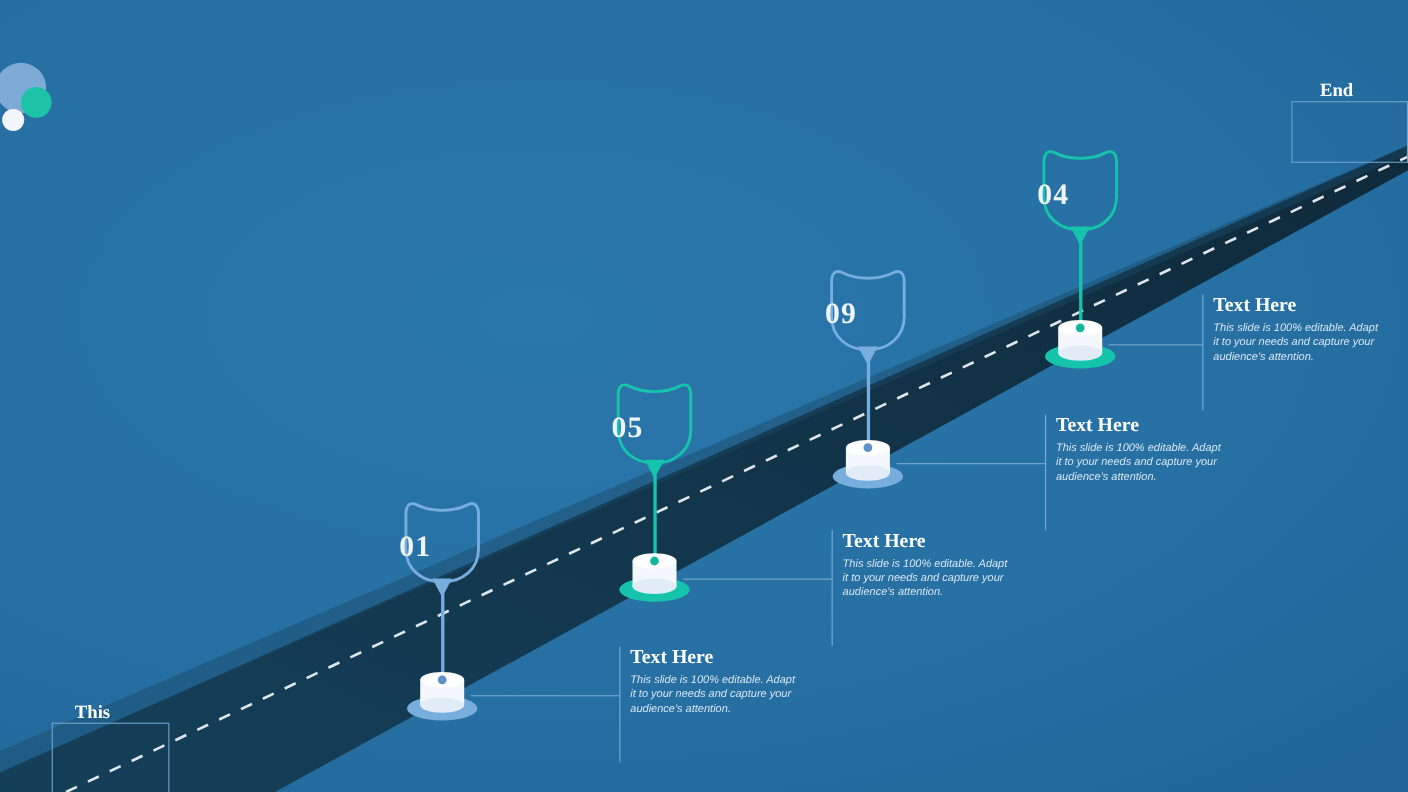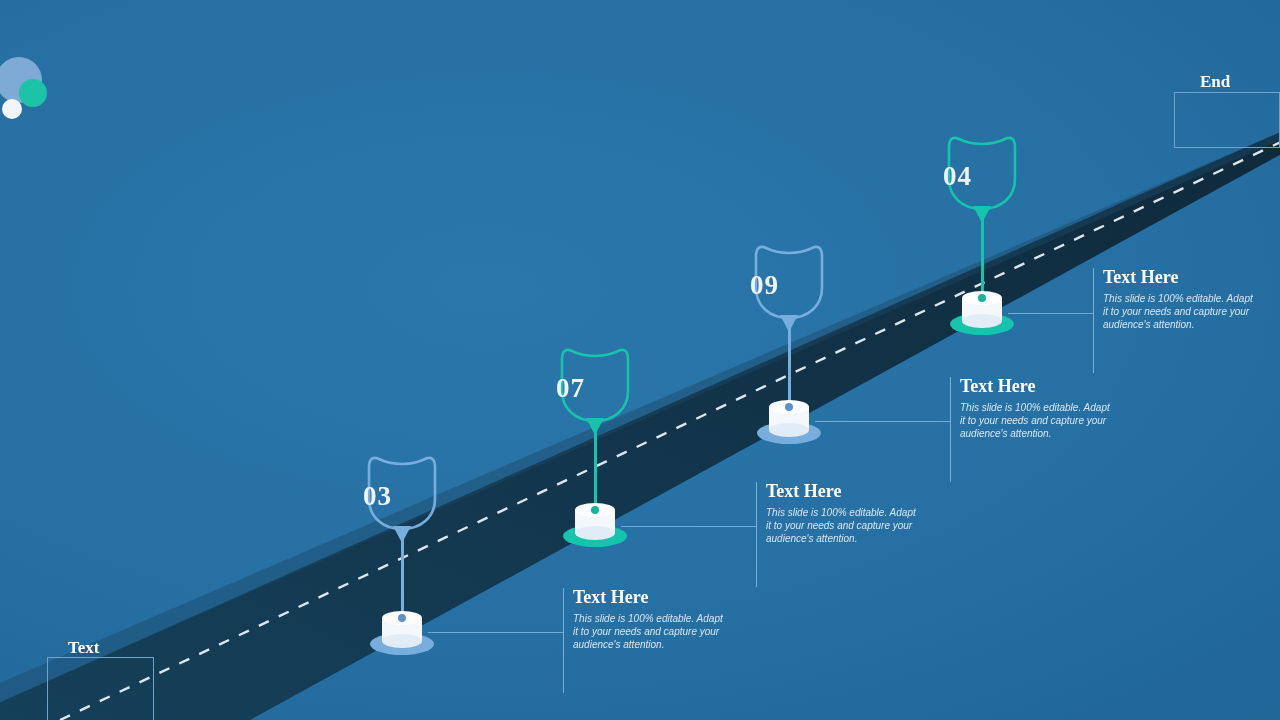--- a/index.html
+++ b/index.html
@@ -136,49 +136,49 @@
       <line x1="60" y1="720" x2="1285" y2="140" stroke="#f0f6fb" stroke-width="2.4" stroke-dasharray="11 11" opacity="0.92"></line>
     </svg>
   </div>
 
   <div class="deco deco-big"></div>
   <div class="deco deco-teal"></div>
   <div class="deco deco-white"></div>
 
 
   <div class="corner-box start"></div>
-  <div class="corner-label start">Text</div>
+  <div class="corner-label start">This</div>
 
   <div class="corner-box end"></div>
   <div class="corner-label end">End</div>
 
   <div class="marker" style="left:363px; top:453px; width:78px; height:185px;">
     <svg class="badge" width="78" height="90" viewBox="0 0 78 90">
       <path d="M6 14 C6 6 10 3 16 6 C24 10 30 11 39 11 C48 11 54 10 62 6 C68 3 72 6 72 14
                L72 46 C72 64 58 76 39 76 C20 76 6 64 6 46 Z" fill="none" stroke="#78aede" stroke-width="2.6"></path>
       <path d="M30 73 L48 73 L39 90 Z" fill="#78aede"></path>
     </svg>
-    <div class="badge-num" style="top:28px; width:78px;">03</div>
+    <div class="badge-num" style="top:28px; width:78px;">01</div>
     <div class="stem" style="left:37.5px; top:86px; height:79px; background:#78aede;"></div>
     <svg class="post" width="66" height="48" viewBox="0 0 66 48" style="left:6px; top:155px;">
       <ellipse cx="33" cy="36" rx="32" ry="11" fill="#78aede"></ellipse>
       <rect x="13" y="10" width="40" height="23" fill="#f4f8fc"></rect>
       <ellipse cx="33" cy="33" rx="20" ry="7" fill="#e2ecf6"></ellipse>
       <ellipse cx="33" cy="10" rx="20" ry="7" fill="#ffffff"></ellipse>
       <circle cx="33" cy="10" r="4" fill="#5b93c9"></circle>
     </svg>
   </div>
 
   <div class="marker" style="left:556px; top:345px; width:78px; height:185px;">
     <svg class="badge" width="78" height="90" viewBox="0 0 78 90">
       <path d="M6 14 C6 6 10 3 16 6 C24 10 30 11 39 11 C48 11 54 10 62 6 C68 3 72 6 72 14
                L72 46 C72 64 58 76 39 76 C20 76 6 64 6 46 Z" fill="none" stroke="#16c4ab" stroke-width="2.6"></path>
       <path d="M30 73 L48 73 L39 90 Z" fill="#16c4ab"></path>
     </svg>
-    <div class="badge-num" style="top:28px; width:78px;">07</div>
+    <div class="badge-num" style="top:28px; width:78px;">05</div>
     <div class="stem" style="left:37.5px; top:86px; height:79px; background:#16c4ab;"></div>
     <svg class="post" width="66" height="48" viewBox="0 0 66 48" style="left:6px; top:155px;">
       <ellipse cx="33" cy="36" rx="32" ry="11" fill="#16c4ab"></ellipse>
       <rect x="13" y="10" width="40" height="23" fill="#f4f8fc"></rect>
       <ellipse cx="33" cy="33" rx="20" ry="7" fill="#e2ecf6"></ellipse>
       <ellipse cx="33" cy="10" rx="20" ry="7" fill="#ffffff"></ellipse>
       <circle cx="33" cy="10" r="4" fill="#13b59d"></circle>
     </svg>
   </div>
 

